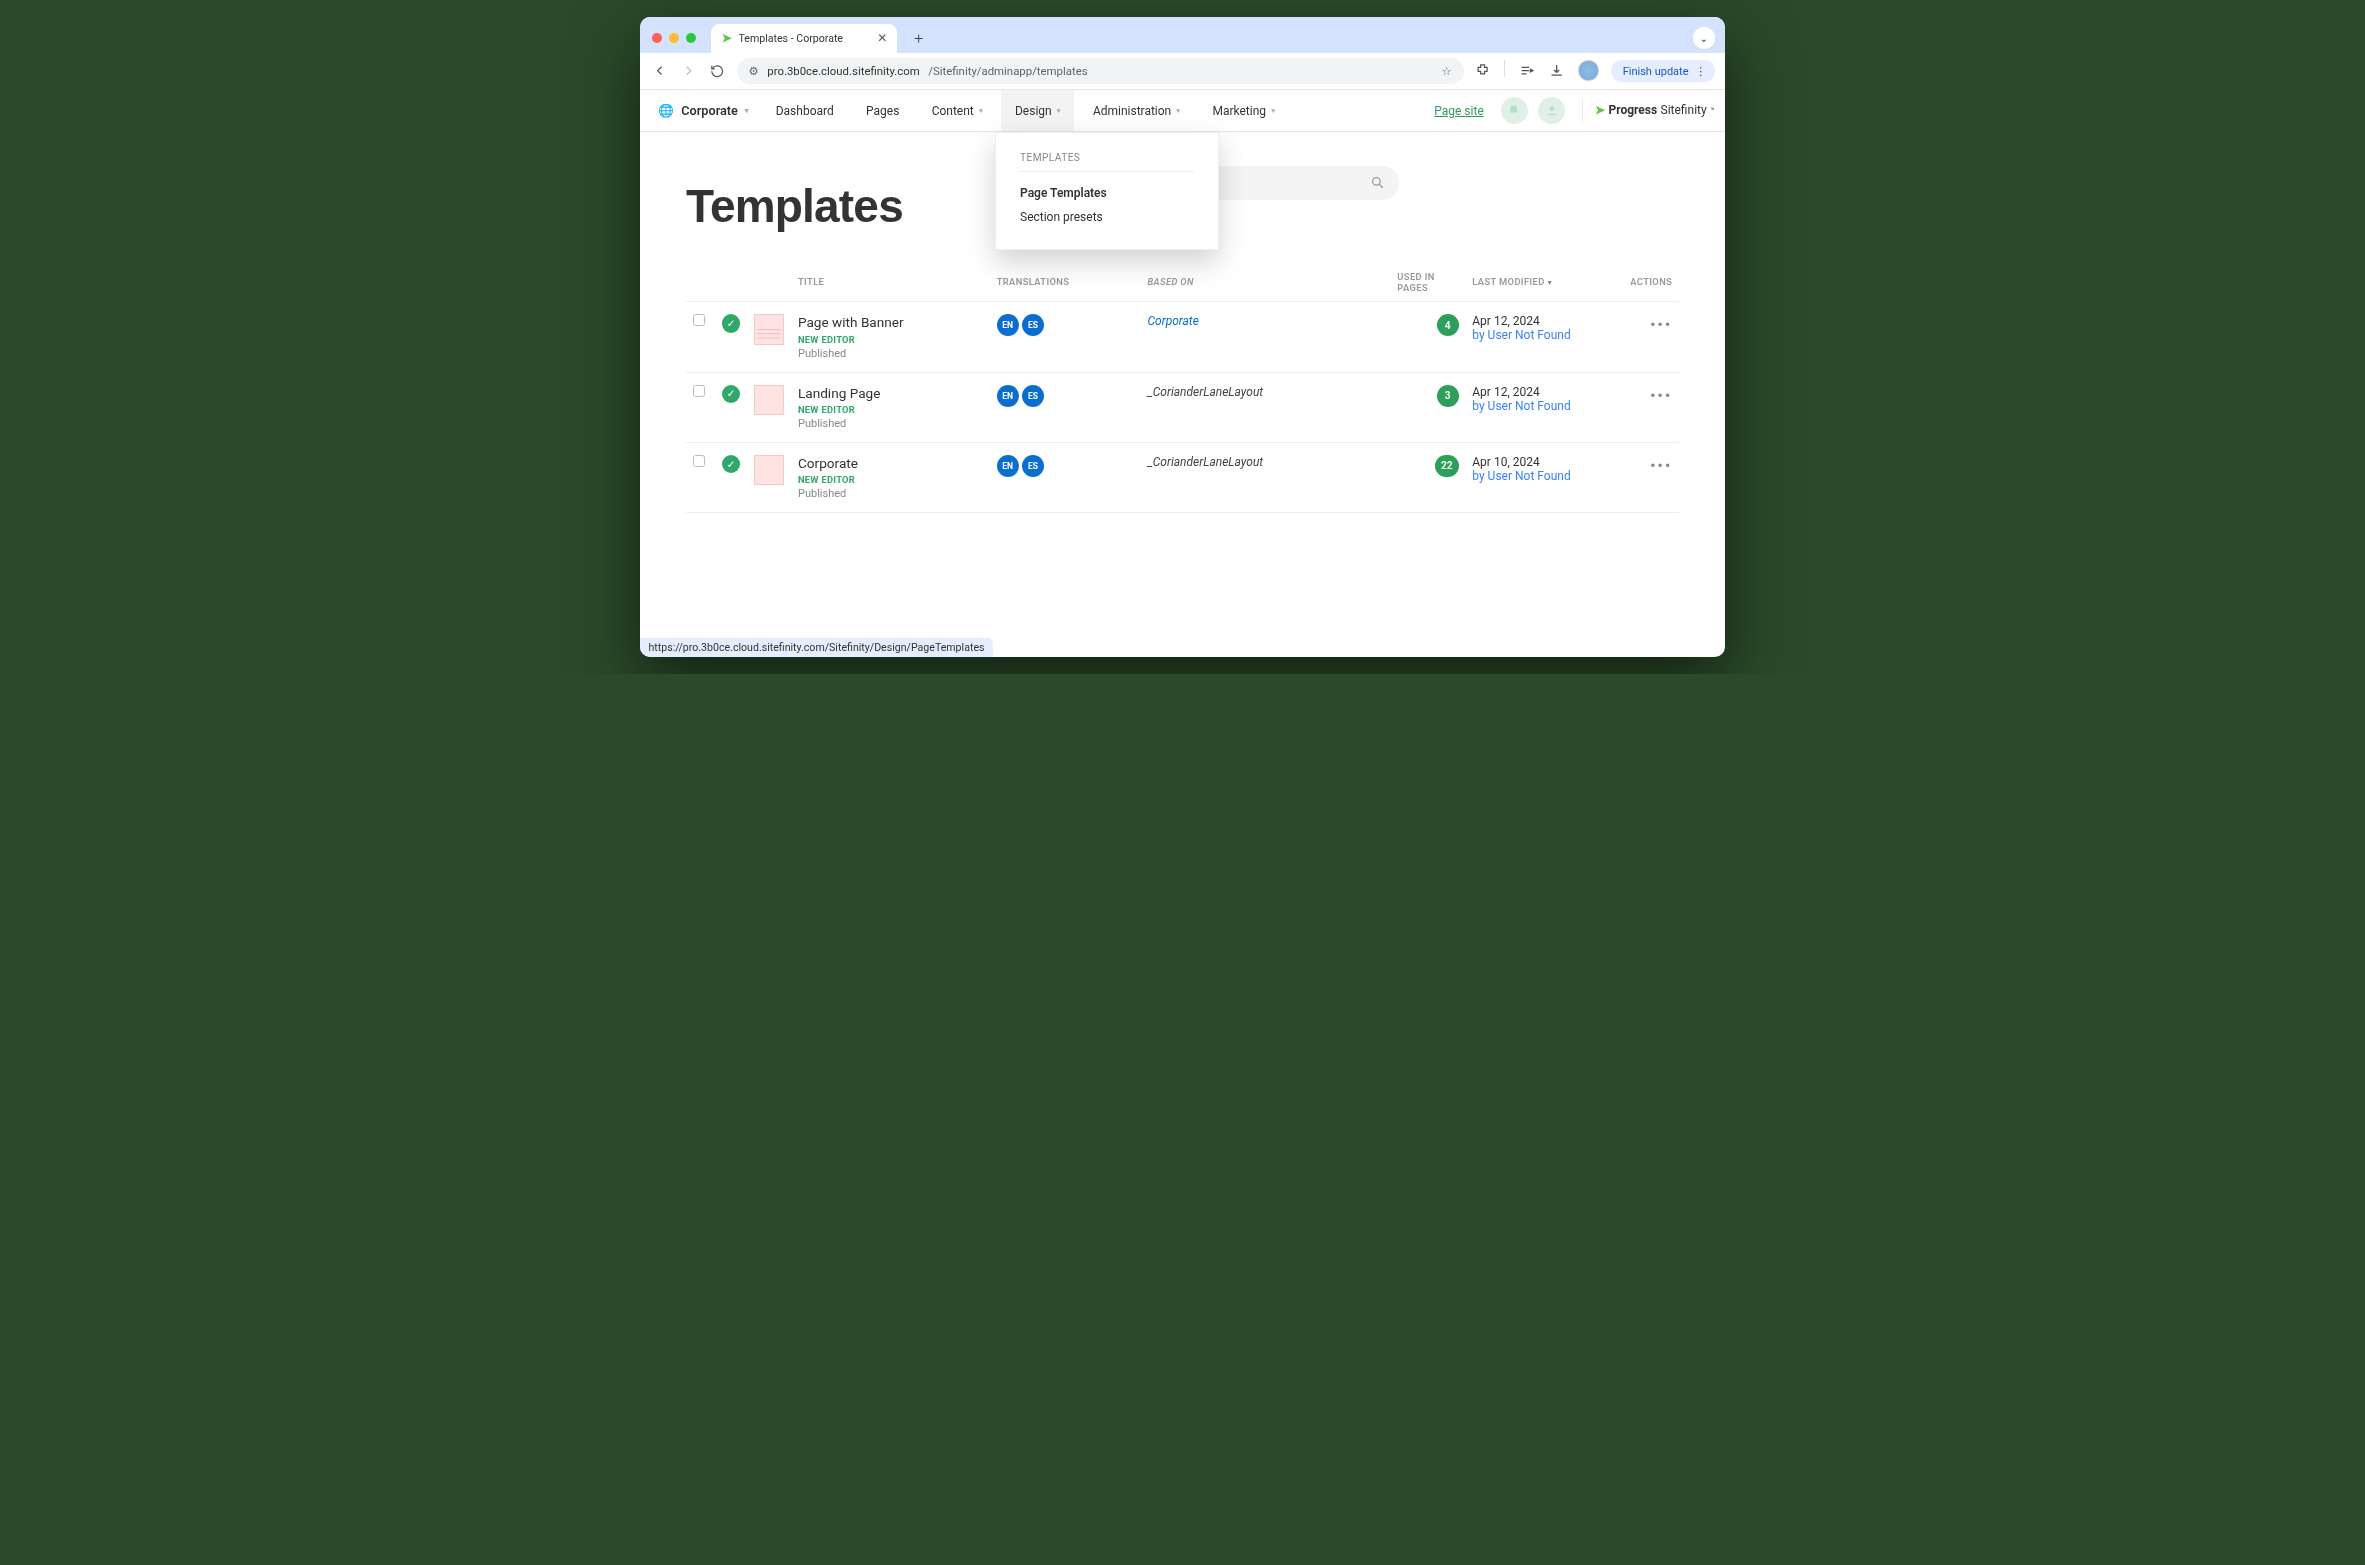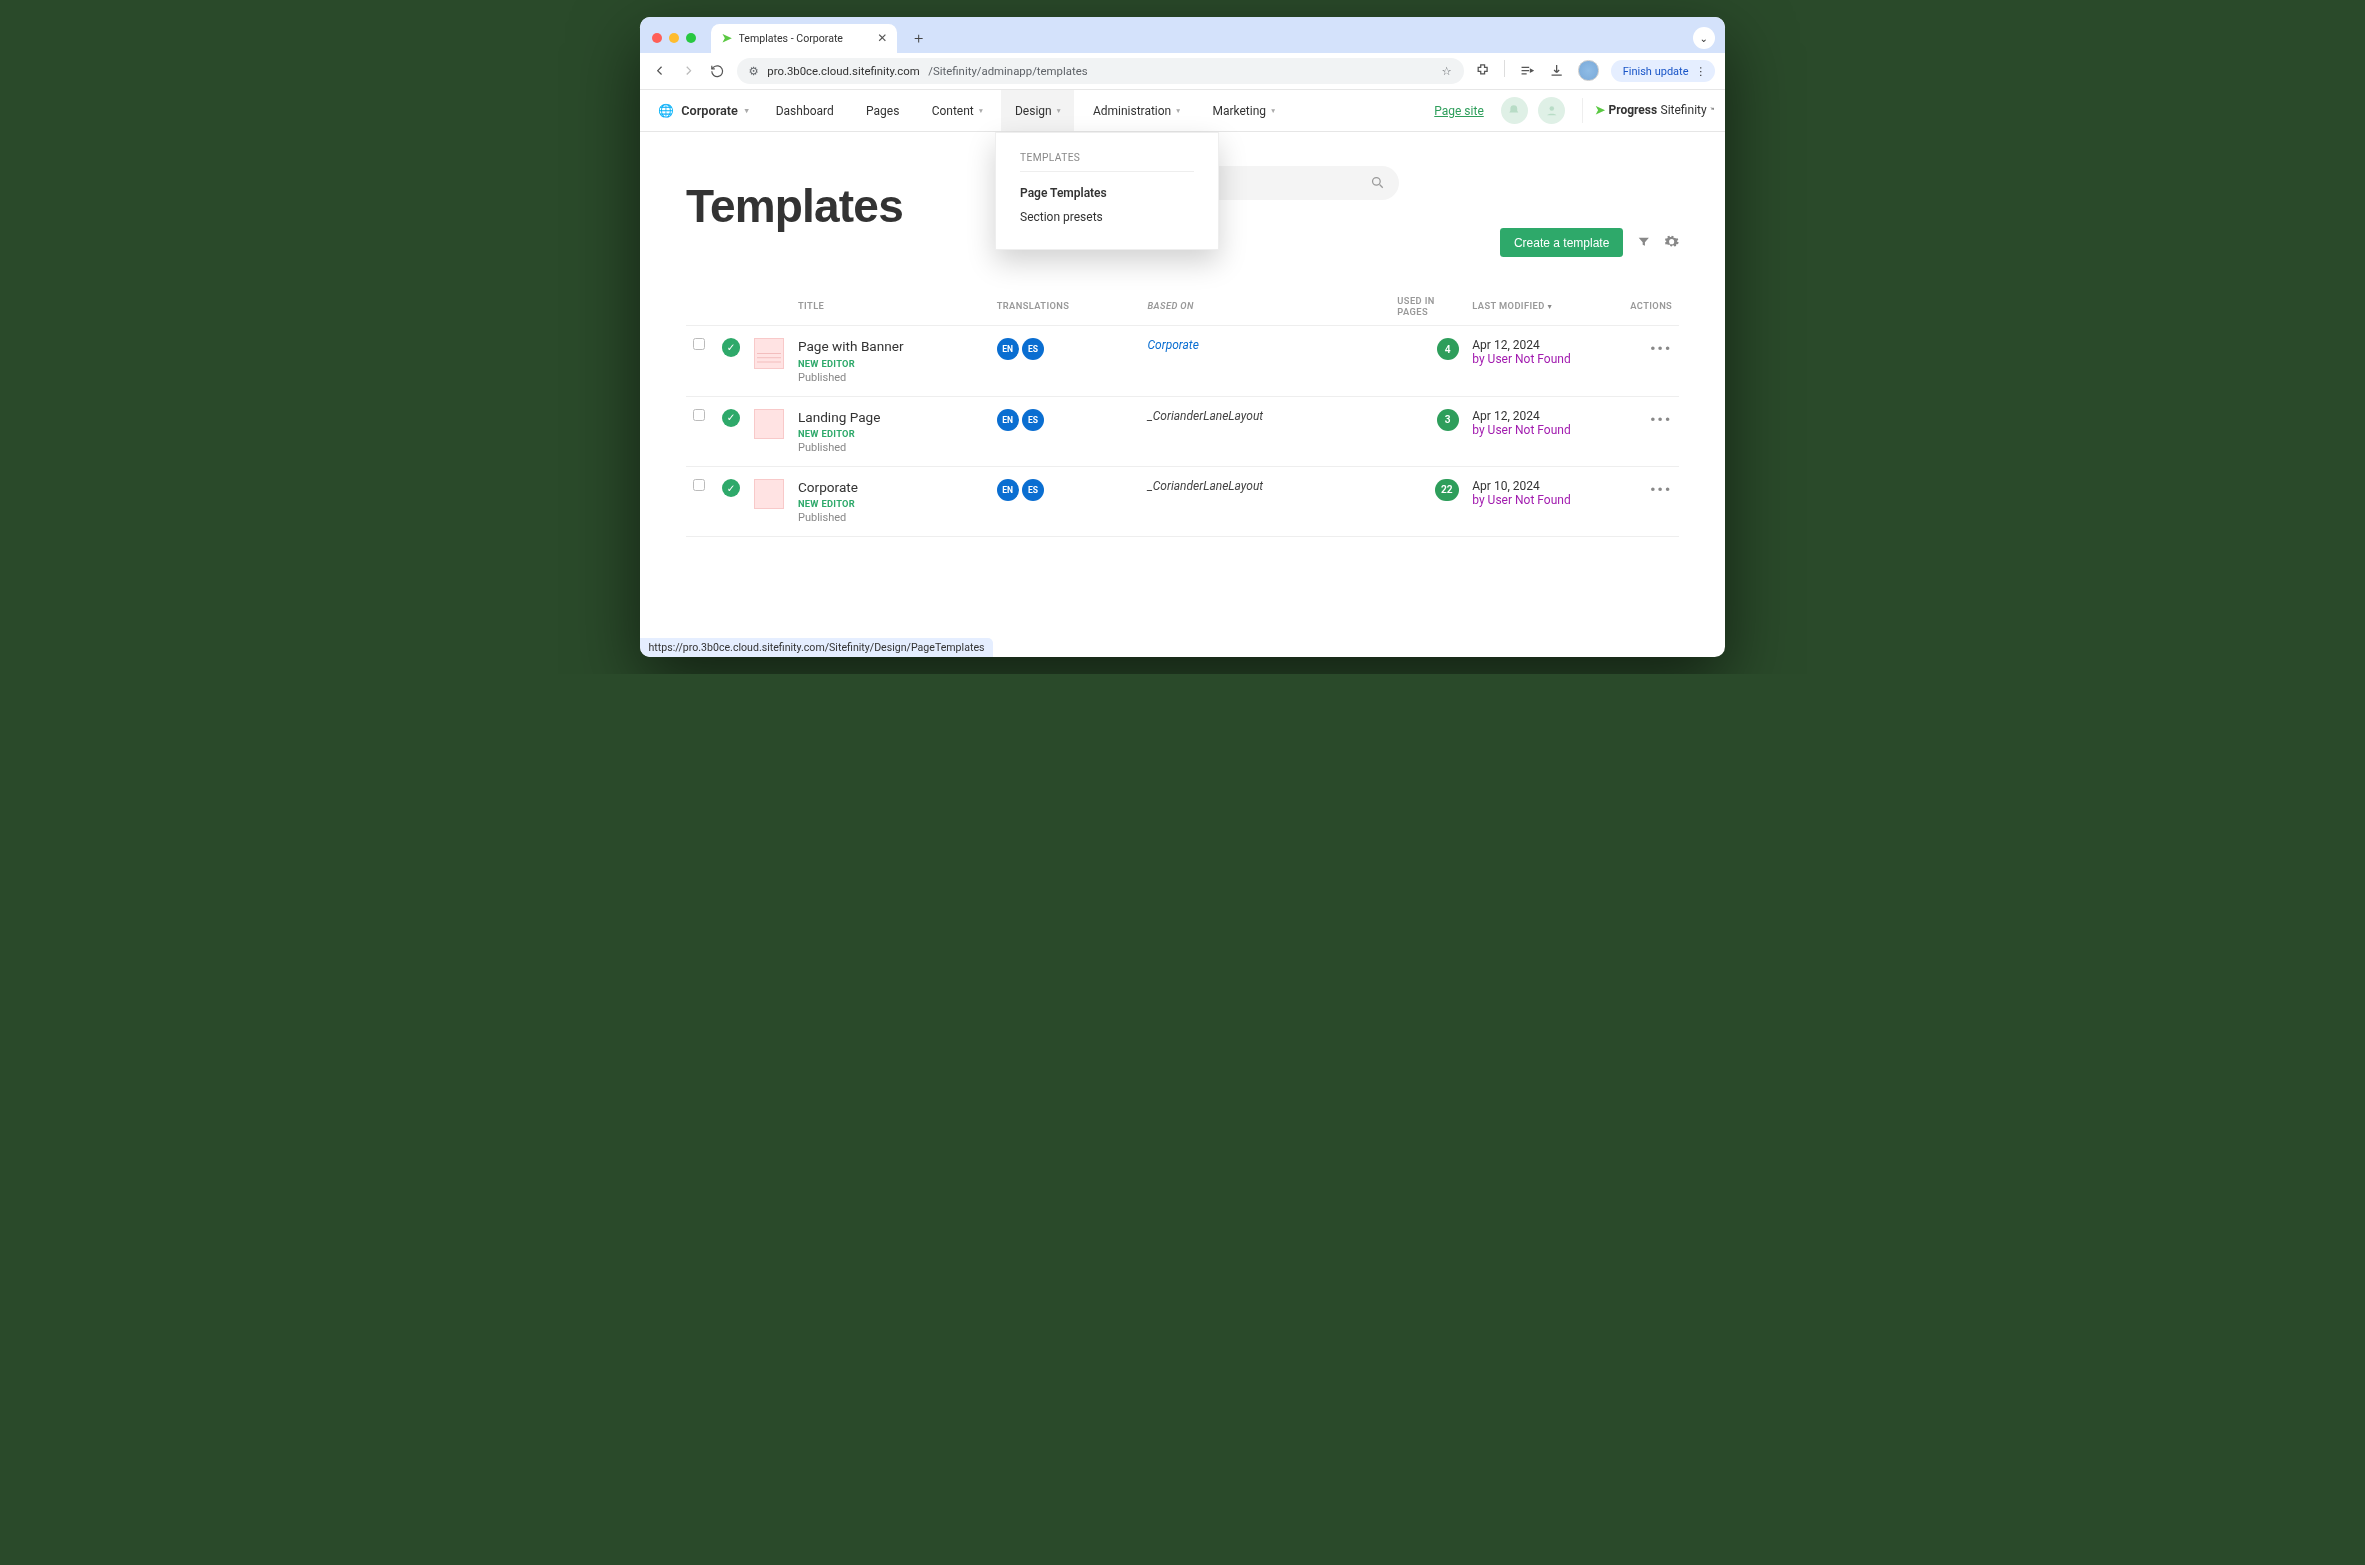--- a/index.html
+++ b/index.html
@@ -257,21 +257,21 @@
     background:#0a6ed1; color:#fff; font-size:8.5px; font-weight:700; margin-right:3.4px;
   }
   .based-link { color:#0a6ed1; cursor:pointer; }
   .based-text { color:#444; }
   .count-pill {
     display:inline-flex; align-items:center; justify-content:center;
     min-width:22px; height:22px; padding:0 6px;
     border-radius:11px; background:#2e9e5b; color:#fff; font-size:10.2px; font-weight:600;
   }
   .lm-date { color:#333; }
-  .lm-by   { color:#a21caf; }
+  .lm-by   { color:#3b82f6; }
   .row-actions { color:#888; cursor:pointer; font-size:17px; letter-spacing:1.7px; }
   .sort-caret { font-size:6.8px; color:#888; margin-left:1.7px; }
 
   .footer-count { text-align:right; color:#888; font-size:12px; padding:20.3px 6.8px 6.8px; }
 
   .status-link {
     position:absolute;
     left:0; bottom:0;
     background:#e5eeff;
     color:#333;
@@ -409,33 +409,20 @@
   <div class="search-pill">
     <svg width="15.3" height="15.3" viewBox="0 0 24 24" fill="none" stroke="#999" stroke-width="2">
         <circle cx="10" cy="10" r="6"></circle>
         <path d="M20 20l-5-5"></path>
       </svg>
   </div>
 
   <div class="content">
     <h1 class="page-h1">Templates</h1>
 
-    <div class="toolbar-row">
-      <button class="create-btn">Create a template</button>
-      <span class="tool-ico">
-        <svg width="13.6" height="13.6" viewBox="0 0 24 24" fill="#888">
-            <path d="M3 5h18l-7 8v6l-4-2v-4z"></path>
-          </svg>
-      </span>
-      <span class="tool-ico">
-        <svg width="15.3" height="15.3" viewBox="0 0 24 24" fill="#888">
-            <path d="M12 8a4 4 0 1 0 0 8 4 4 0 0 0 0-8zm9 4l2 1-1 3-2-0.5a8 8 0 0 1-1.3 1.3l0.5 2-3 1-1-2a8 8 0 0 1-1.8 0l-1 2-3-1 0.5-2A8 8 0 0 1 4.6 16L2.5 16.5l-1-3 2-1a8 8 0 0 1 0-1.8l-2-1 1-3L4.6 7a8 8 0 0 1 1.3-1.3L5.4 3.7l3-1 1 2a8 8 0 0 1 1.8 0l1-2 3 1-0.5 2A8 8 0 0 1 19.4 7l2-.5 1 3-2 1a8 8 0 0 1 0 1.8z"></path>
-          </svg>
-      </span>
-    </div>
 
     <table class="grid">
       <thead>
         <tr>
           <th class="col-check"></th>
           <th class="col-status"></th>
           <th class="col-thumb"></th>
           <th class="col-title">TITLE</th>
           <th class="col-trans">TRANSLATIONS</th>
           <th class="col-based">BASED ON</th>

